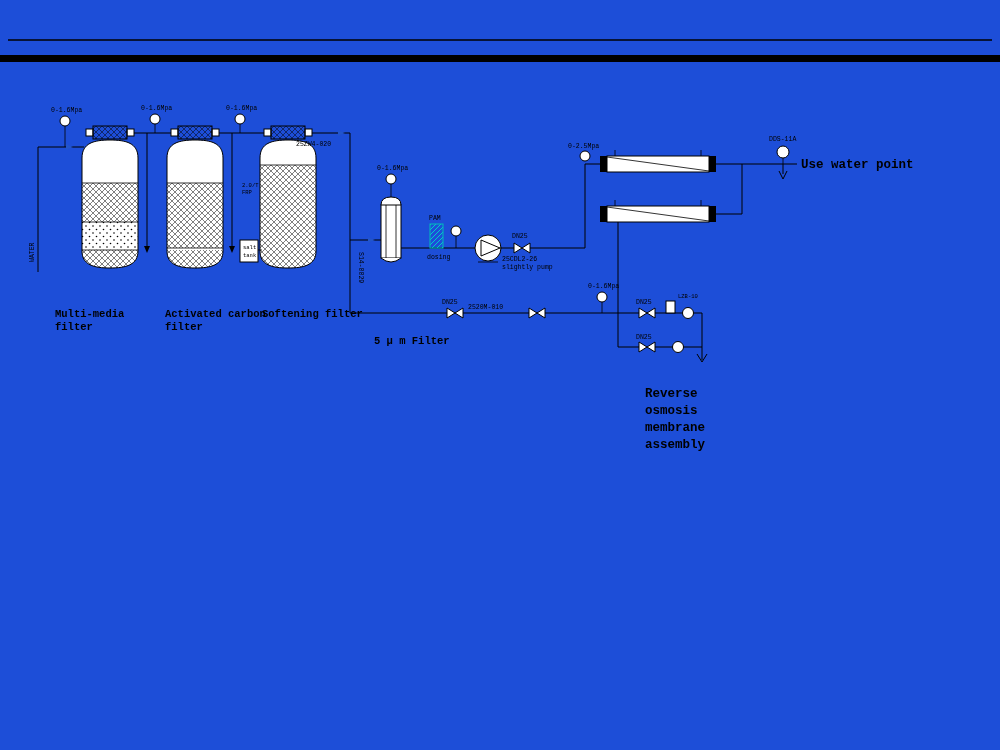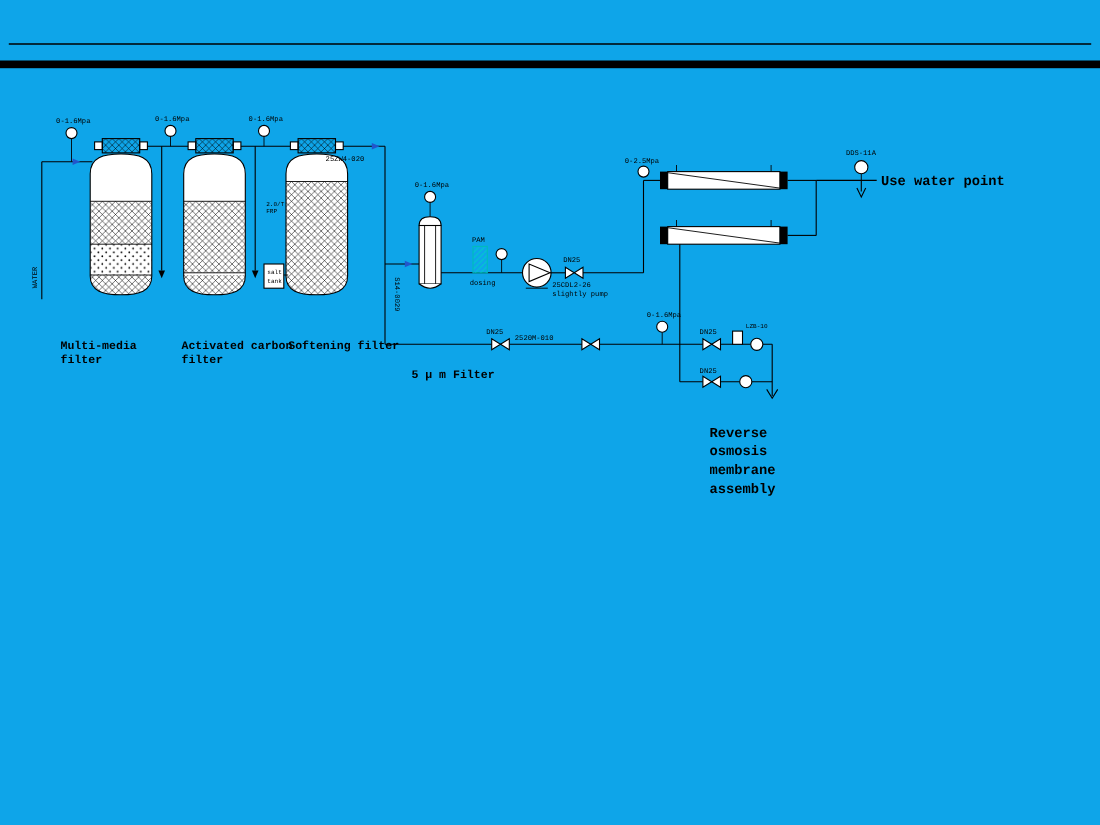--- a/index.html
+++ b/index.html
@@ -1,16 +1,16 @@
 <!DOCTYPE html>
 <html><head>
 <meta charset="utf-8">
 <style>
   html,body{margin:0;padding:0;background:#ffffff}
-  #stage{width:1000px;height:750px;background:#0ea5e9;overflow:hidden}
+  #stage{width:1000px;height:750px;background:#1d4ed8;overflow:hidden}
   text{fill:#000;font-family:"Liberation Mono","DejaVu Sans Mono",monospace}
   .tag{font-size:6.5px}
   .tag5{font-size:5.5px}
   .lbl{font-size:10.5px;font-weight:bold}
   .lbl2{font-size:12.5px;font-weight:bold}
   .pipe{stroke:#000;stroke-width:1;fill:none}
   .thin{stroke:#000;stroke-width:0.8;fill:none}
 </style>
 </head>
 <body>

